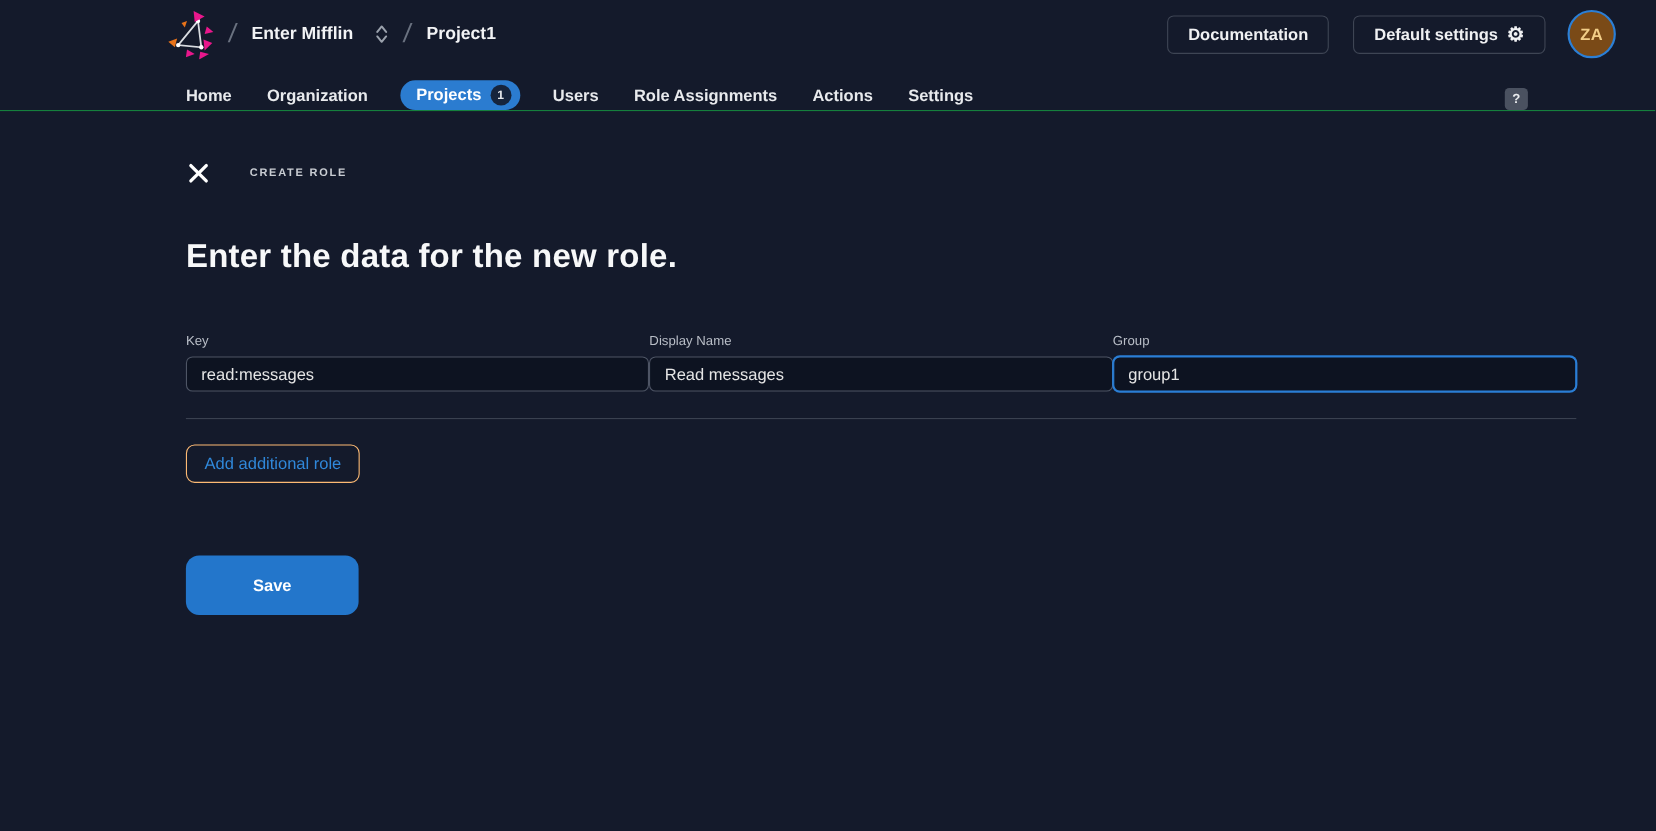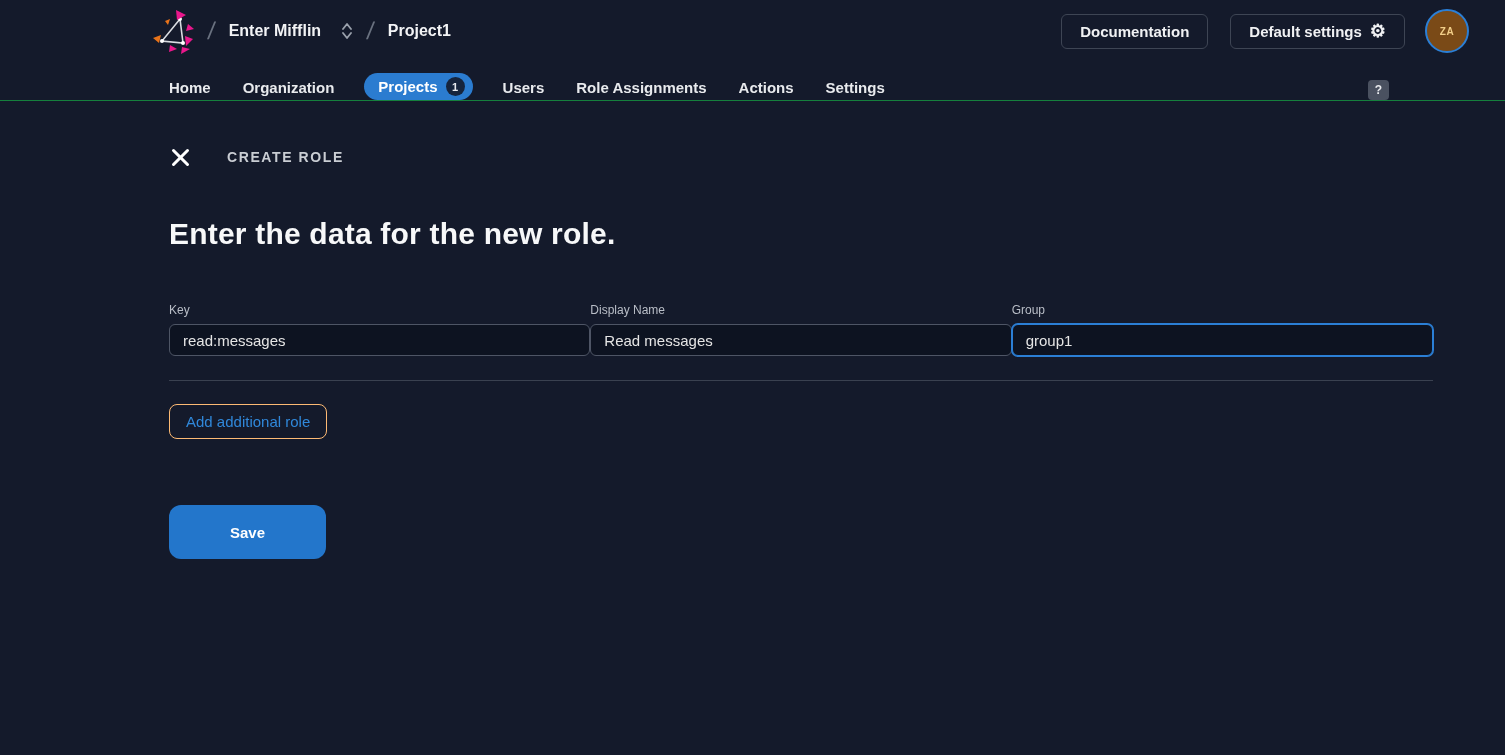--- a/index.html
+++ b/index.html
@@ -41,21 +41,21 @@
     display:flex; align-items:center; gap:8px;
     cursor:pointer;
   }
   .hdr-btn + .hdr-btn { margin-left:22px; }
   .gear { font-size:18px; line-height:1; color:#F0F1F3; }
   .avatar {
     width:44px; height:44px; border-radius:50%;
     background:#7A4A17;
     border:2.5px solid #2B7FD6;
     color:#F2CE88;
-    font-size:10px; font-weight:700;
+    font-size:15px; font-weight:700;
     display:flex; align-items:center; justify-content:center;
     margin-left:20px;
     cursor:pointer;
     letter-spacing:.5px;
   }
 
   
   .nav {
     height:39px;
     display:flex;
@@ -102,21 +102,21 @@
     display:flex; align-items:center;
   }
   .close-btn {
     background:none; border:none; cursor:pointer;
     width:22px; height:22px;
     display:flex; align-items:center; justify-content:center;
     padding:0;
   }
   .panel-title {
     margin-left:36px;
-    font-size:14px; font-weight:700;
+    font-size:10px; font-weight:700;
     letter-spacing:1.6px;
     color:#C9CDD3;
   }
   h1.page-heading {
     margin-top:49px;
     font-size:30px;
     font-weight:700;
     color:#F7F8F9;
     letter-spacing:.2px;
   }

